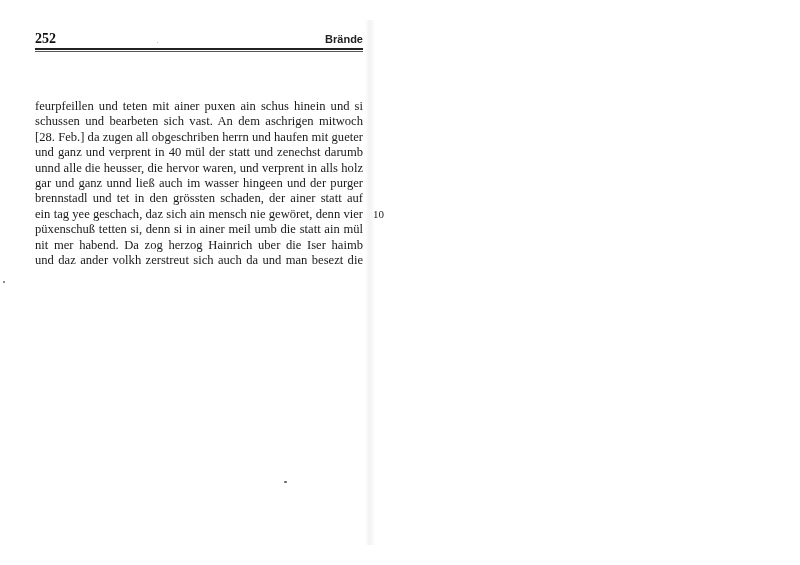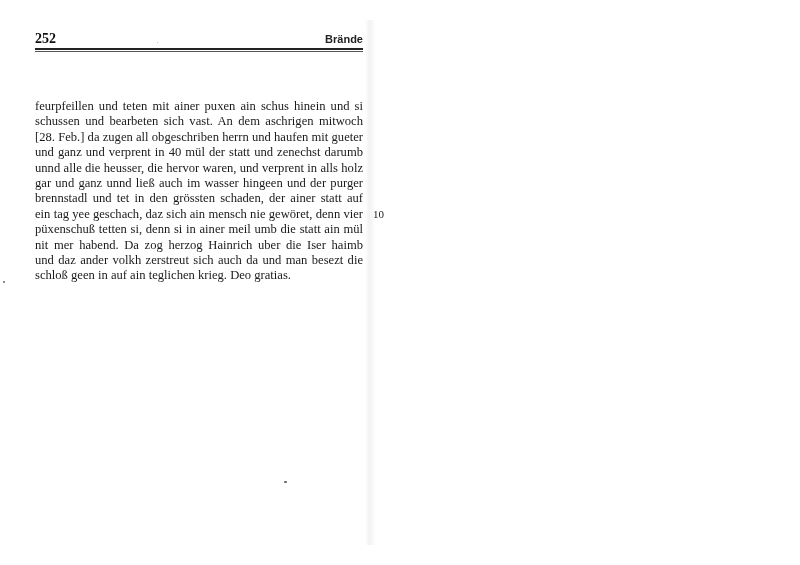--- a/index.html
+++ b/index.html
@@ -63,19 +63,18 @@
     <span class="line"><span>schussen und bearbeten sich vast. An dem aschrigen mitwoch</span></span>
     <span class="line"><span>[28. Feb.] da zugen all obgeschriben herrn und haufen mit gueter</span></span>
     <span class="line"><span>und ganz und verprent in 40 mül der statt und zenechst darumb</span></span>
     <span class="line"><span>unnd alle die heusser, die hervor waren, und verprent in alls holz</span></span>
     <span class="line"><span>gar und ganz unnd ließ auch im wasser hingeen und der purger</span></span>
     <span class="line"><span>brennstadl und tet in den grössten schaden, der ainer statt auf</span></span>
     <span class="line"><span>ein tag yee geschach, daz sich ain mensch nie gewöret, denn vier</span><span class="line-number">10</span></span>
     <span class="line"><span>püxenschuß tetten si, denn si in ainer meil umb die statt ain mül</span></span>
     <span class="line"><span>nit mer habend. Da zog herzog Hainrich uber die Iser haimb</span></span>
     <span class="line"><span>und daz ander volkh zerstreut sich auch da und man besezt die</span></span>
-    <span class="line last"><span>schloß geen in auf ain teglichen krieg. Deo gratias.</span></span>
   </div>
 
   <div class="speck" style="left:3px; top:281px; width:2px; height:2px;"></div>
   <div class="speck" style="left:284px; top:481px; width:3px; height:2px;"></div>
   <div class="speck" style="left:157px; top:42px; width:1px; height:1px; background:#aaa;"></div>
 </div>
 
 </body></html>

